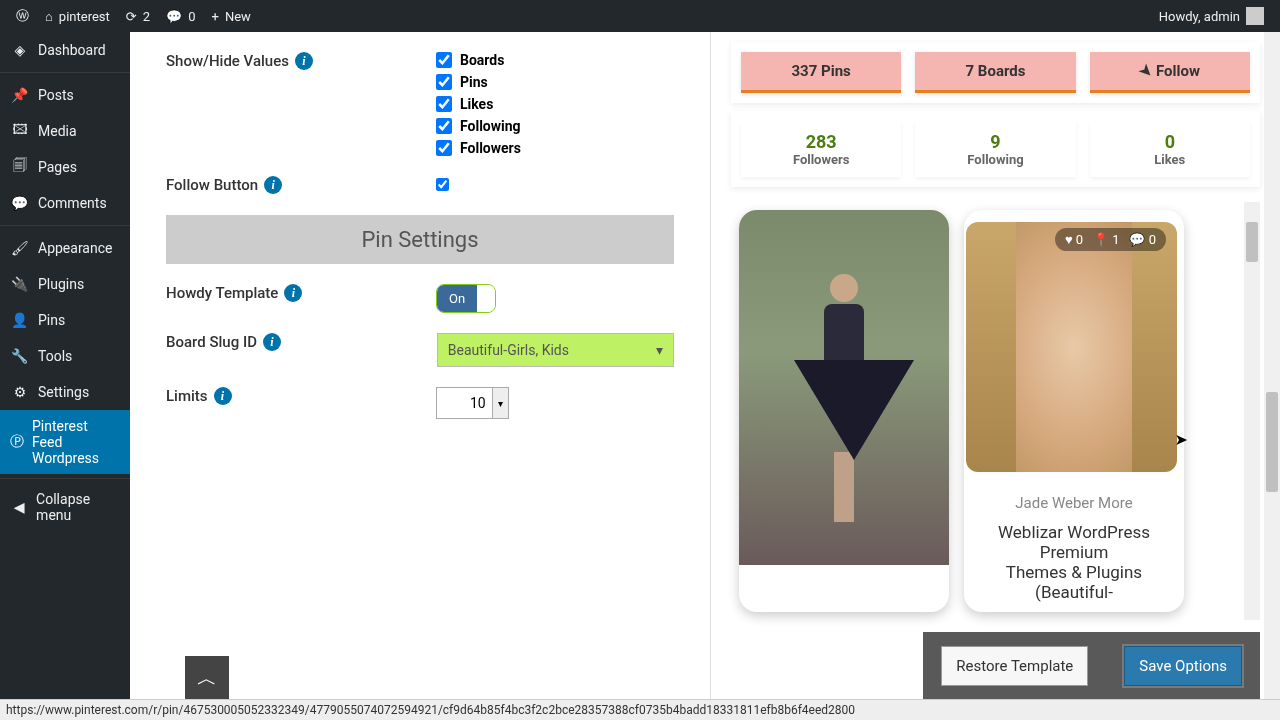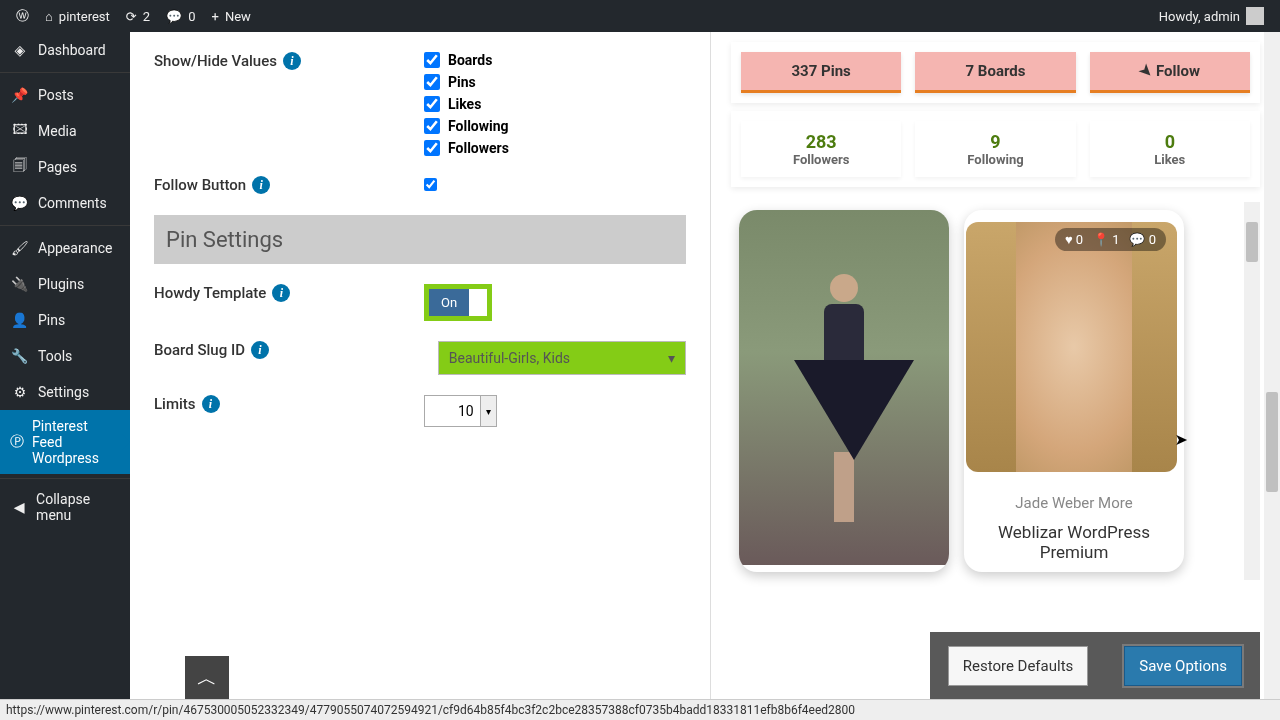--- a/index.html
+++ b/index.html
@@ -15,35 +15,35 @@
 
 .sidebar { position: absolute; left: 0; top: 32px; width: 130px; bottom: 0; background: #23282d; color: #eee; font-size: 14px; }
 .menu-item { display: flex; align-items: center; gap: 8px; padding: 8px 10px; cursor: pointer; color: #eee; }
 .menu-item.active { background: #0073aa; color: #fff; position: relative; }
 .menu-item.active::after { content: ''; position: absolute; right: -8px; top: 50%; transform: translateY(-50%); border: 8px solid transparent; border-left-color: #0073aa; }
 .menu-item .icon { width: 20px; height: 20px; display: flex; align-items: center; justify-content: center; }
 .menu-sep { border-top: 1px solid #393939; margin: 4px 0; }
 
 
 .main { position: absolute; left: 130px; top: 32px; right: 0; bottom: 0; display: flex; }
-.settings-col { width: 580px; padding: 20px 24px; background: #fff; }
+.settings-col { width: 580px; padding: 20px 36px; background: #fff; }
 .preview-col { flex: 1; padding: 10px 20px; background: #fff; border-left: 1px solid #ddd; position: relative; }
 
 
 .setting-row { display: flex; align-items: flex-start; margin-bottom: 20px; }
 .setting-label { width: 270px; font-size: 15px; color: #333; display: flex; align-items: center; gap: 6px; font-weight: 500; }
 .info-icon { width: 18px; height: 18px; border-radius: 50%; background: #0073aa; color: #fff; display: inline-flex; align-items: center; justify-content: center; font-size: 12px; font-weight: bold; font-style: italic; font-family: serif; }
 .checkbox-list { display: flex; flex-direction: column; gap: 6px; }
 .checkbox-item { display: flex; align-items: center; gap: 8px; font-size: 14px; font-weight: bold; }
 .checkbox-item input { width: 16px; height: 16px; }
-.section-header { background: #ccc; padding: 12px; text-align: left; font-size: 22px; color: #555; margin: 20px 0; }
-.toggle { display: inline-flex; border: 5px solid #84cc16; border-radius: 0; overflow: hidden; justify-content: center; }
+.section-header { background: #ccc; padding: 12px; text-align: center; font-size: 22px; color: #555; margin: 20px 0; }
+.toggle { display: inline-flex; border: 1px solid #84cc16; border-radius: 8px; overflow: hidden; justify-content: center; }
 .toggle-on { background: #3a6a99; color: #fff; padding: 6px 12px; font-size: 13px; }
 .toggle-off { background: #fff; width: 18px; }
-.select-box { width: 250px; padding: 8px 10px; border: 1px solid #bbb; background: #84cc16; font-size: 14px; color: #555; display: flex; justify-content: space-between; align-items: center; cursor: pointer; margin-left: 16px; }
+.select-box { width: 250px; padding: 8px 10px; border: 1px solid #bbb; background: #bef264; font-size: 14px; color: #555; display: flex; justify-content: space-between; align-items: center; cursor: pointer; margin-left: 16px; }
 .spinner { display: inline-flex; border: 1px solid #aaa; align-items: center; }
 .spinner input { width: 30px; border: none; padding: 6px 2px 6px 8px; font-size: 14px; margin-left: 25px; }
 .spinner-btns { width: 16px; border-left: 1px solid #aaa; display: flex; align-items: center; justify-content: center; font-size: 10px; background: #eee; height: 30px; }
 
 
 .stats-row { display: flex; gap: 14px; margin-bottom: 8px; padding: 10px; background: #fff; box-shadow: 0 2px 6px rgba(0,0,0,0.08); font-weight: bold; }
 .stat-box { flex: 1; background: #f5b5b1; border-bottom: 3px solid #e67e22; padding: 10px; text-align: center; color: #333; font-size: 15px; box-shadow: 0 2px 4px rgba(0,0,0,0.1); }
 .stat-box2 { flex: 1; background: #fff; padding: 10px; text-align: center; box-shadow: 0 2px 4px rgba(0,0,0,0.05); }
 .stat-num { font-size: 18px; color: #4d7c0f; }
 .stat-lbl { font-size: 13px; color: #666; }
@@ -291,33 +291,33 @@
                 <span>📍</span>
                 <span>1</span>
               </span>
             <span>
                 <span>💬</span>
                 <span>0</span>
               </span>
           </div>
         </div>
         <div class="pin-caption">Jade Weber More</div>
-        <div class="pin-desc"><span>Weblizar WordPress Premium</span><br></div>
+        <div class="pin-desc"><span>Weblizar WordPress Premium</span><br><span>Themes &amp; Plugins (Beautiful-</span></div>
       </div>
       <div class="scroll-ind">
           <div class="scroll-thumb"></div>
         </div>
     </div>
   </div>
 </div>
 
 <div class="cursor">➤</div>
 
 <div class="footer-btns">
-  <button class="btn btn-default">Restore Defaults</button>
+  <button class="btn btn-default">Restore Template</button>
   <button class="btn btn-primary">Save Options</button>
 </div>
 
 <div class="scroll-top">
     <span>︿</span>
   </div>
 
 <div class="page-scroll">
     <div class="page-scroll-thumb"></div>
   </div>

